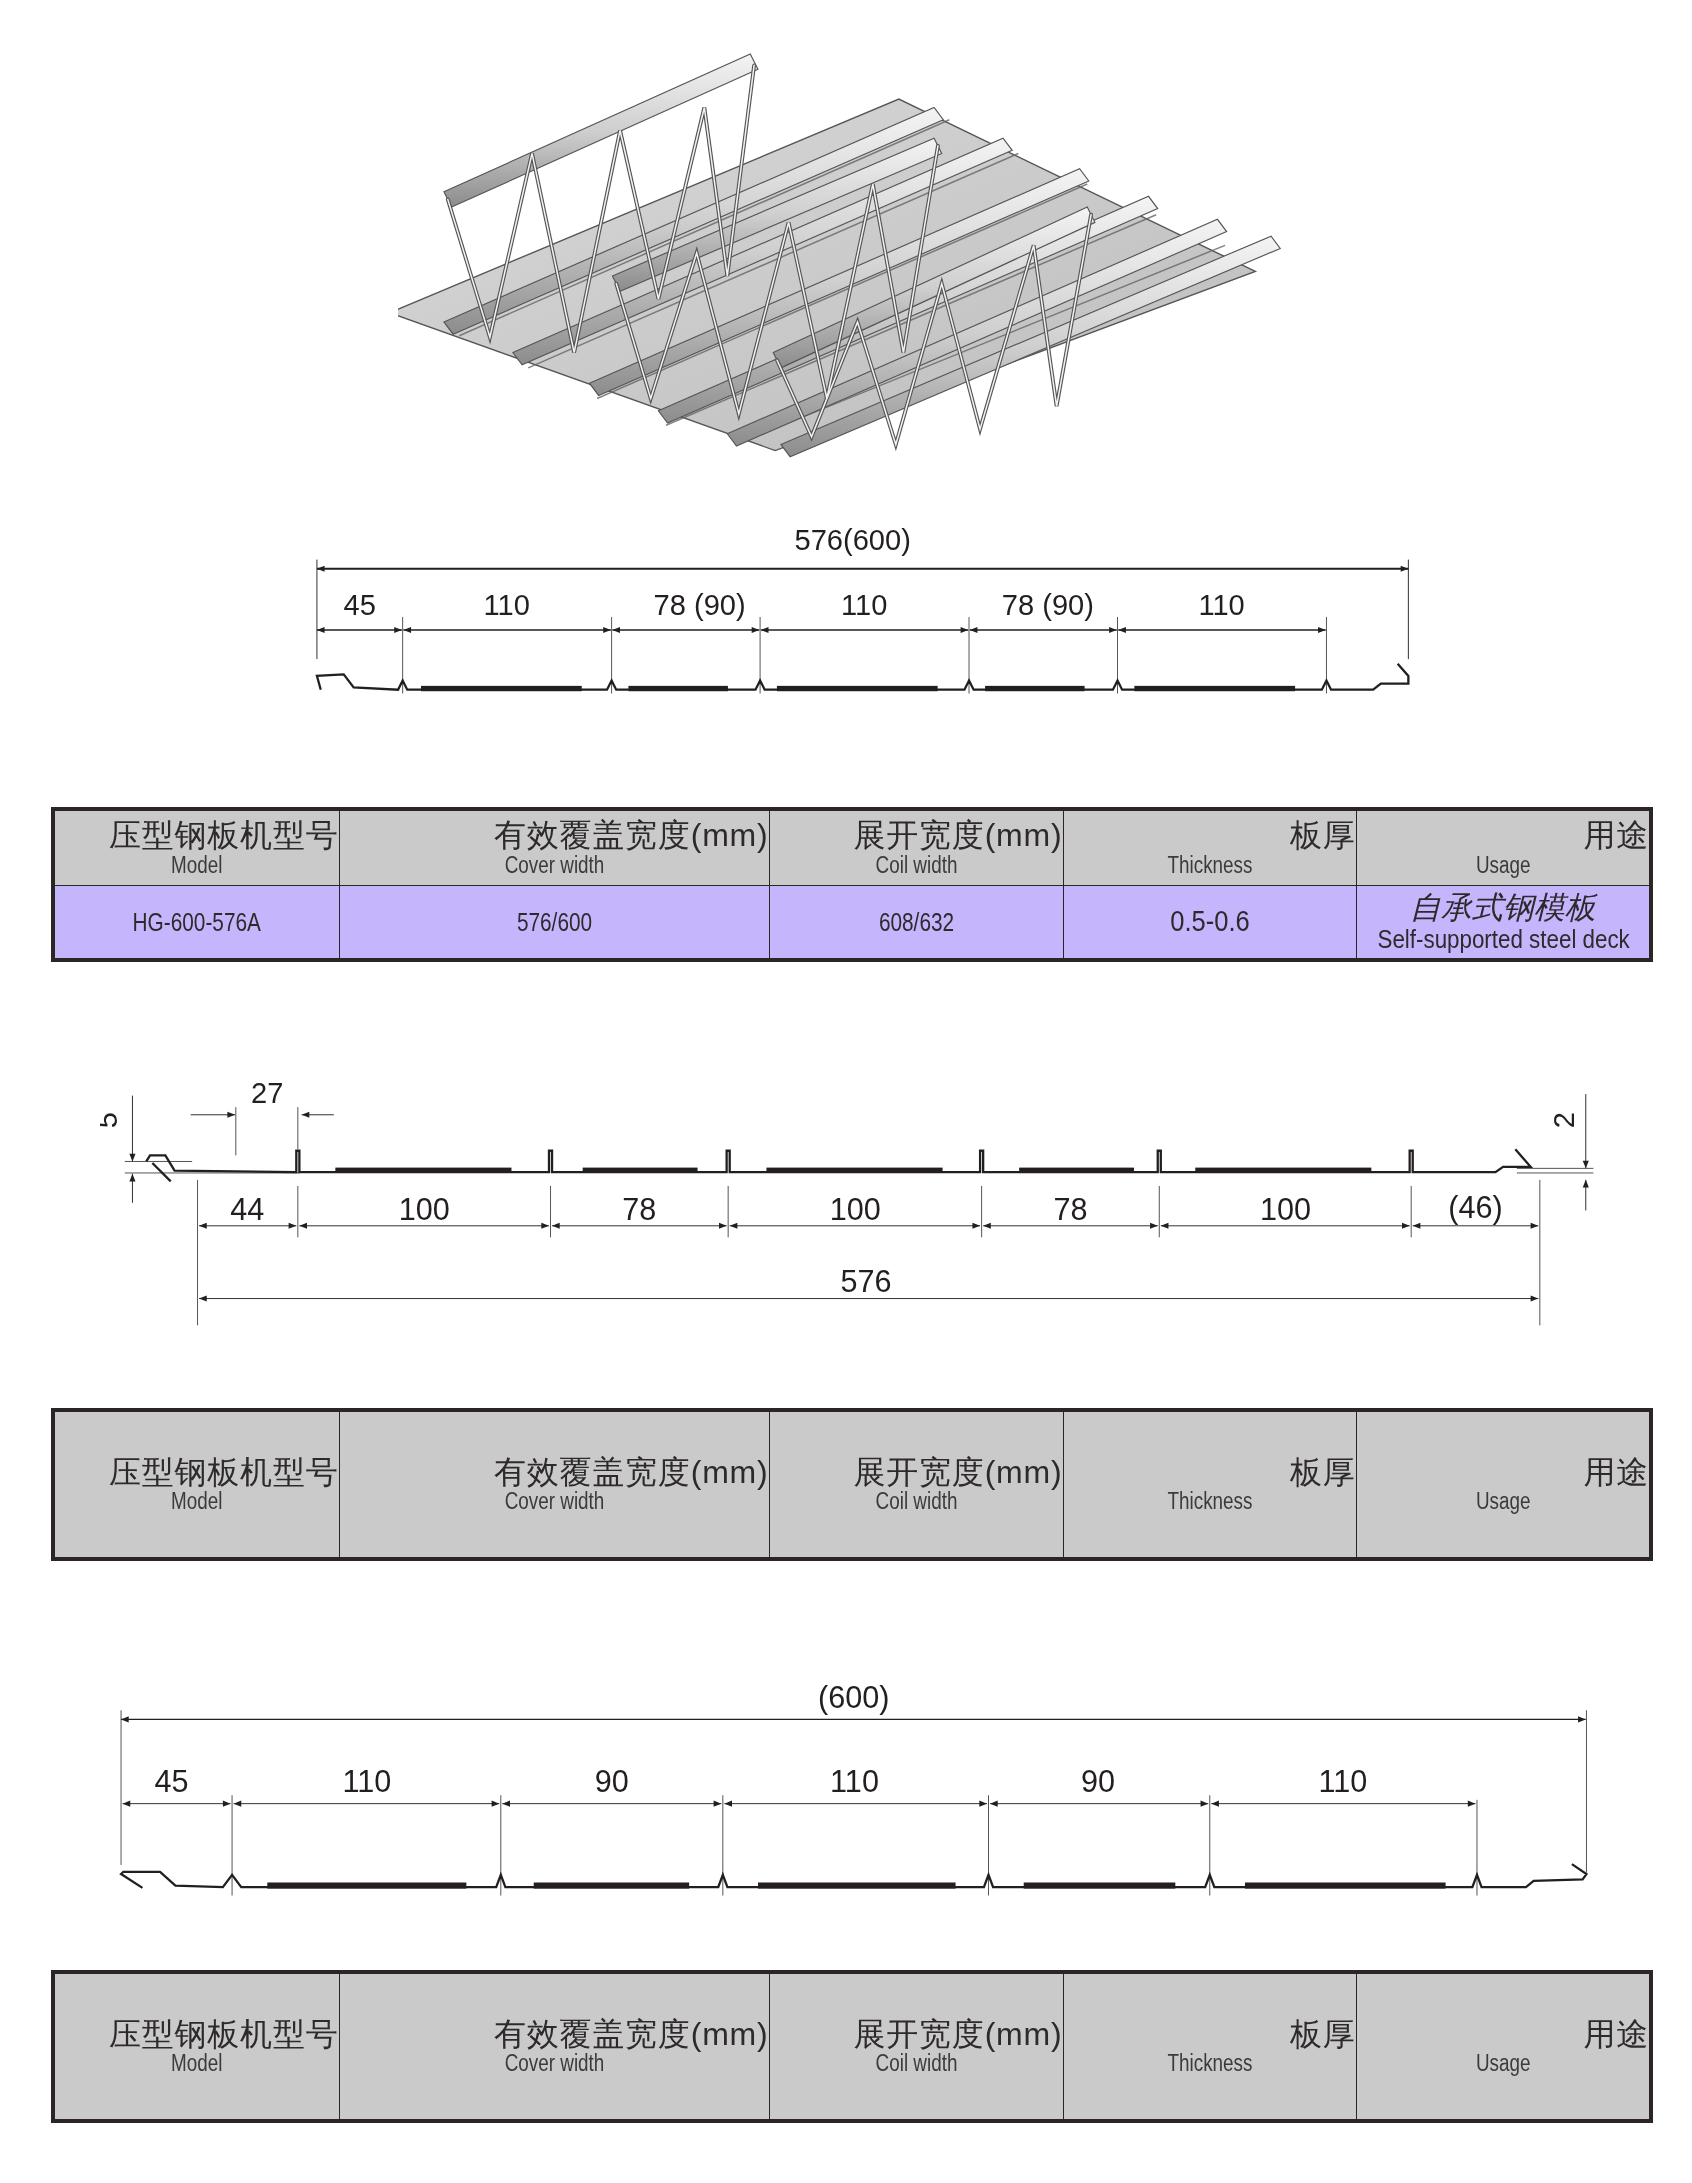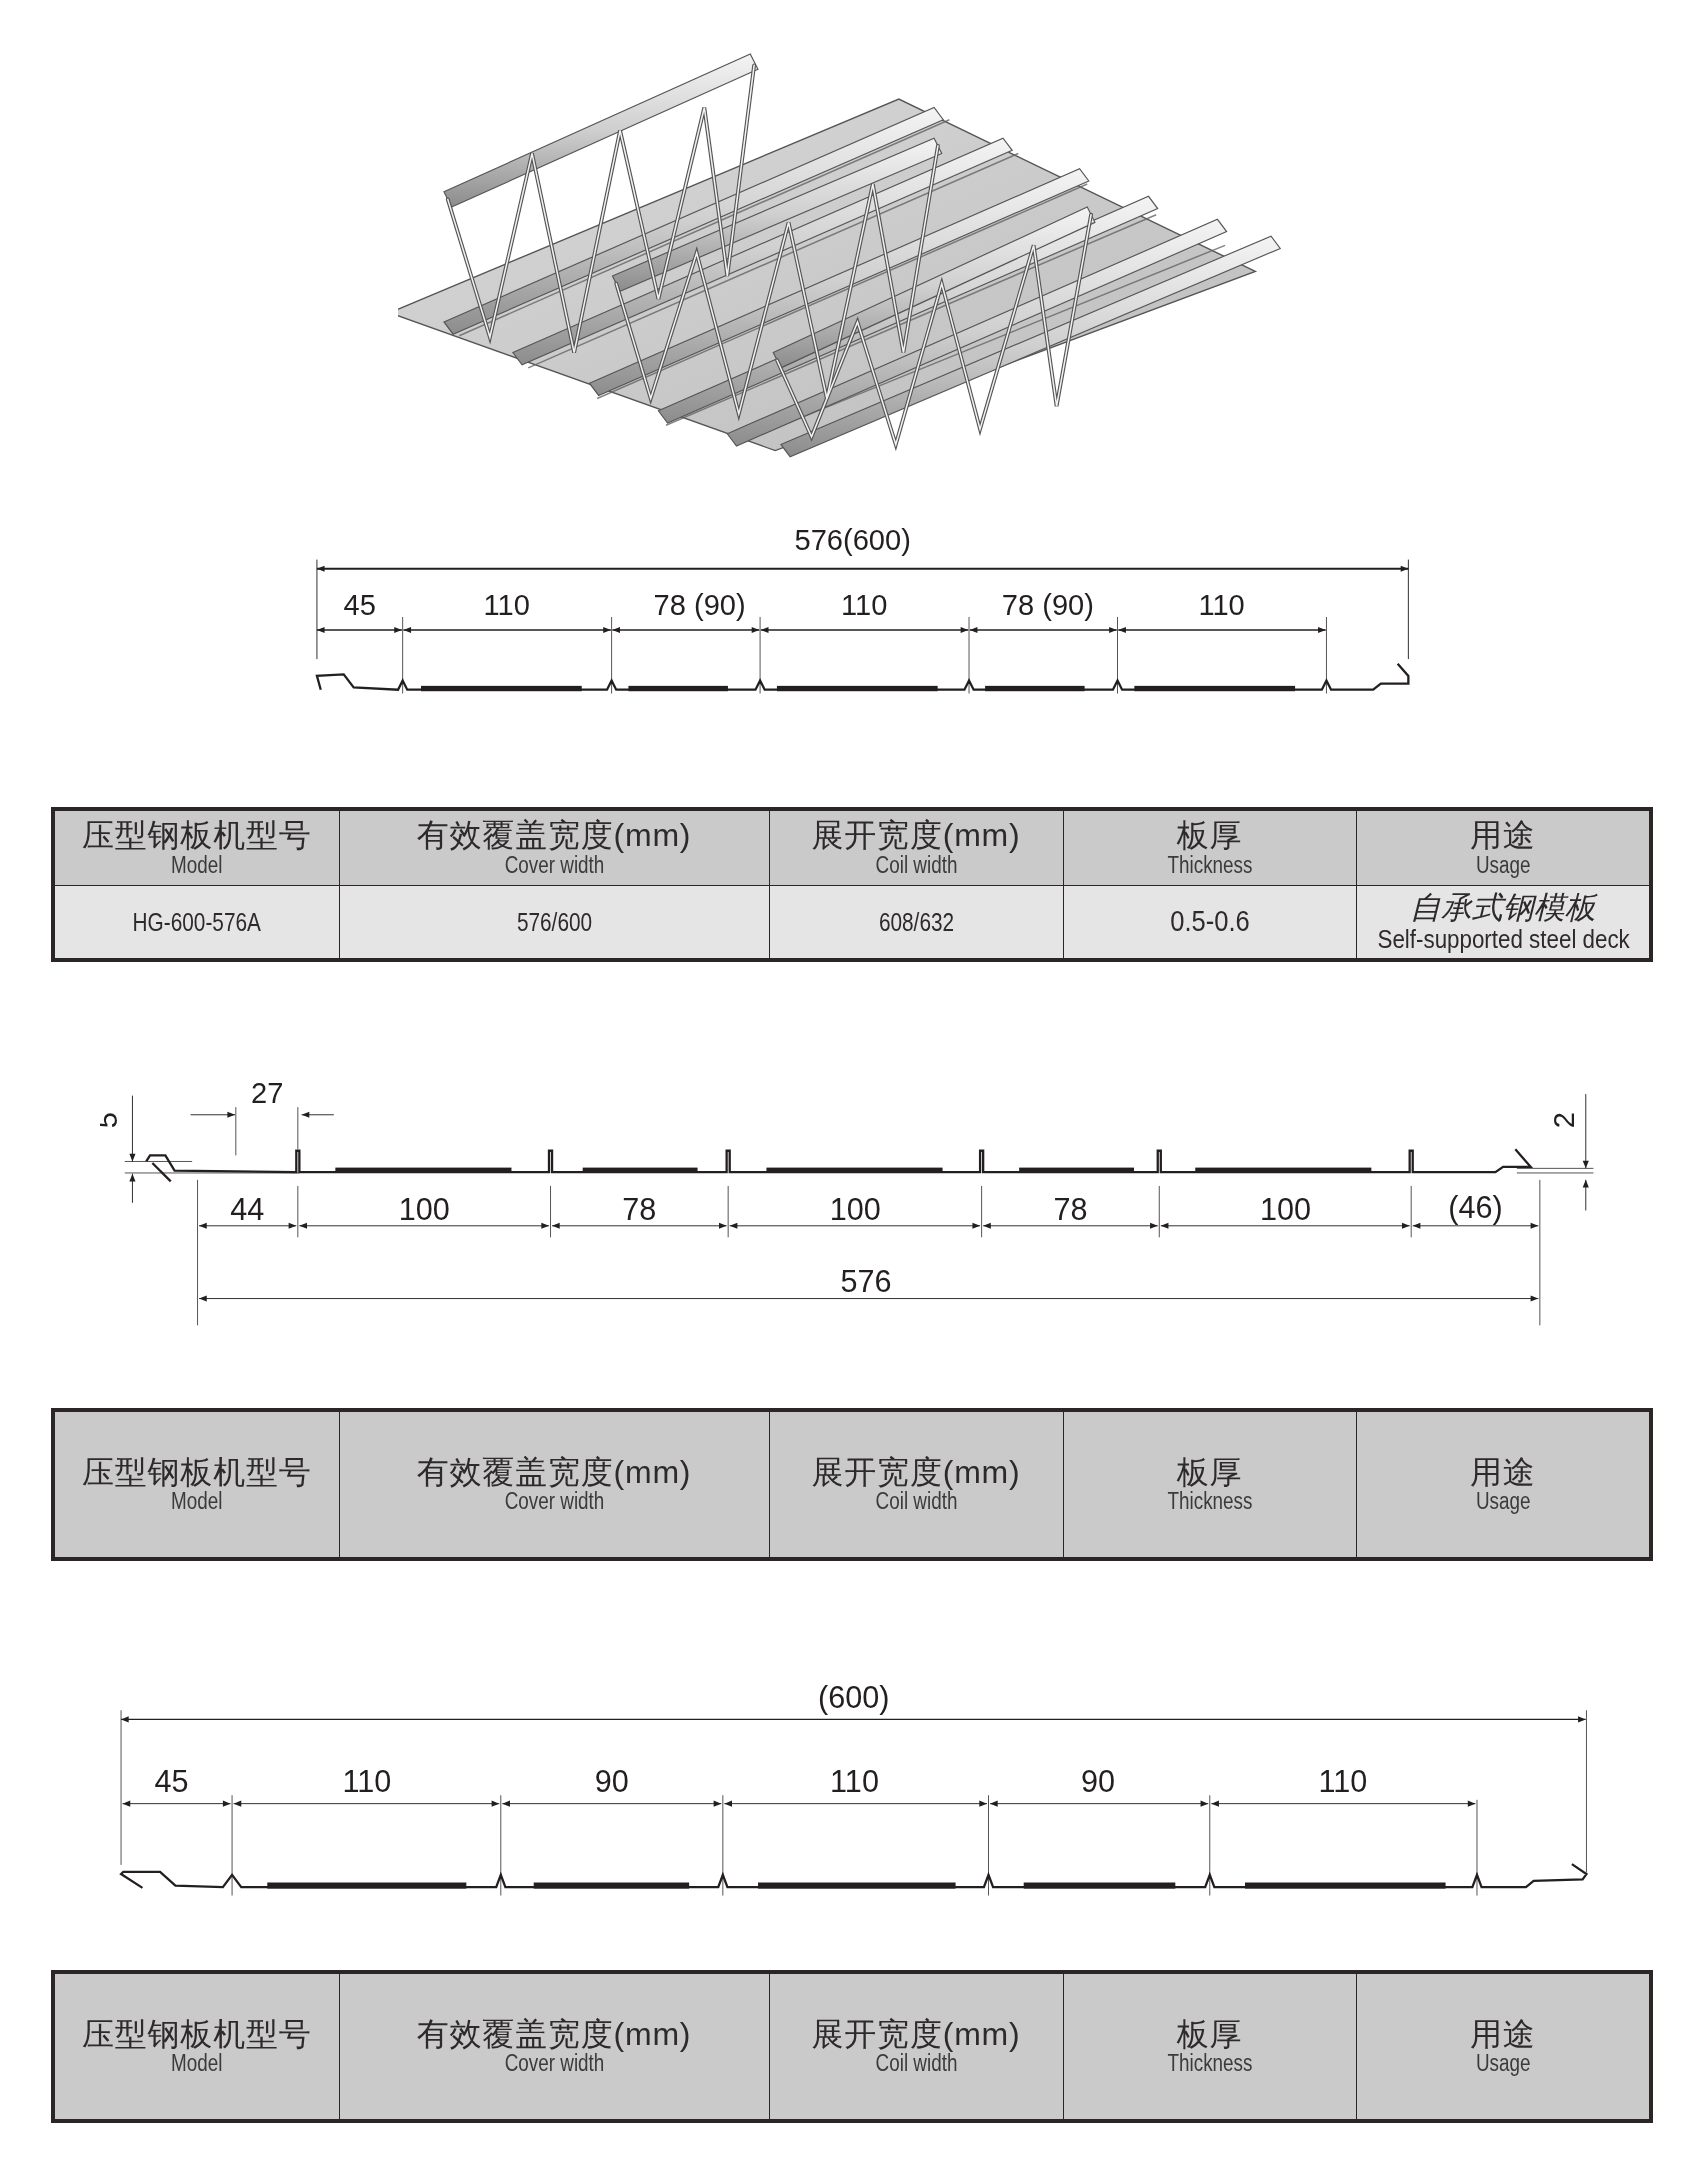--- a/index.html
+++ b/index.html
@@ -5,22 +5,22 @@
   html, body { margin:0; padding:0; background:#ffffff; }
   body { width:1693px; height:2183px; position:relative; overflow:hidden;
          font-family:"Liberation Sans", "DejaVu Sans", sans-serif; color:#231f20; }
   .abs { position:absolute; }
   svg text { font-family:"Liberation Sans", "DejaVu Sans", sans-serif; fill:#231f20; }
   .spec-table { position:absolute; border-collapse:collapse; table-layout:fixed;
                 border:4.6px solid #2b2526; box-sizing:border-box; }
   .spec-table td { border:1.5px solid #2b2526; text-align:center; vertical-align:middle; padding:0;
                    line-height:1.08; overflow:hidden; }
   .spec-table tr.hdr td { background:#cacaca; height:74px; }
-  .spec-table tr.row td { background:#e5e5e5; height:72px; }
-  .zh { font-size:32px; color:#2e2a2b; letter-spacing:0.8px; display:block; }
+  .spec-table tr.row td { background:#c4b5fd; height:72px; }
+  .zh { font-size:32px; color:#2e2a2b; letter-spacing:0.8px; display:block;text-align:right; }
   .en { font-size:23px; color:#3d3a3b; display:block; transform:scaleX(0.82); }
   .val { font-size:29px; color:#2e2a2b; display:block; transform:scaleX(0.88); }
   .val.small { font-size:26px; transform:scaleX(0.80); }
   .usage-zh { font-size:31px; color:#2e2a2b; display:block;font-style:italic; }
   .usage-en { font-size:26px; color:#2e2a2b; display:block; transform:scaleX(0.86); white-space:nowrap; }
 </style>
 </head>
 <body>
 
 <svg width="0" height="0" style="position:absolute">

